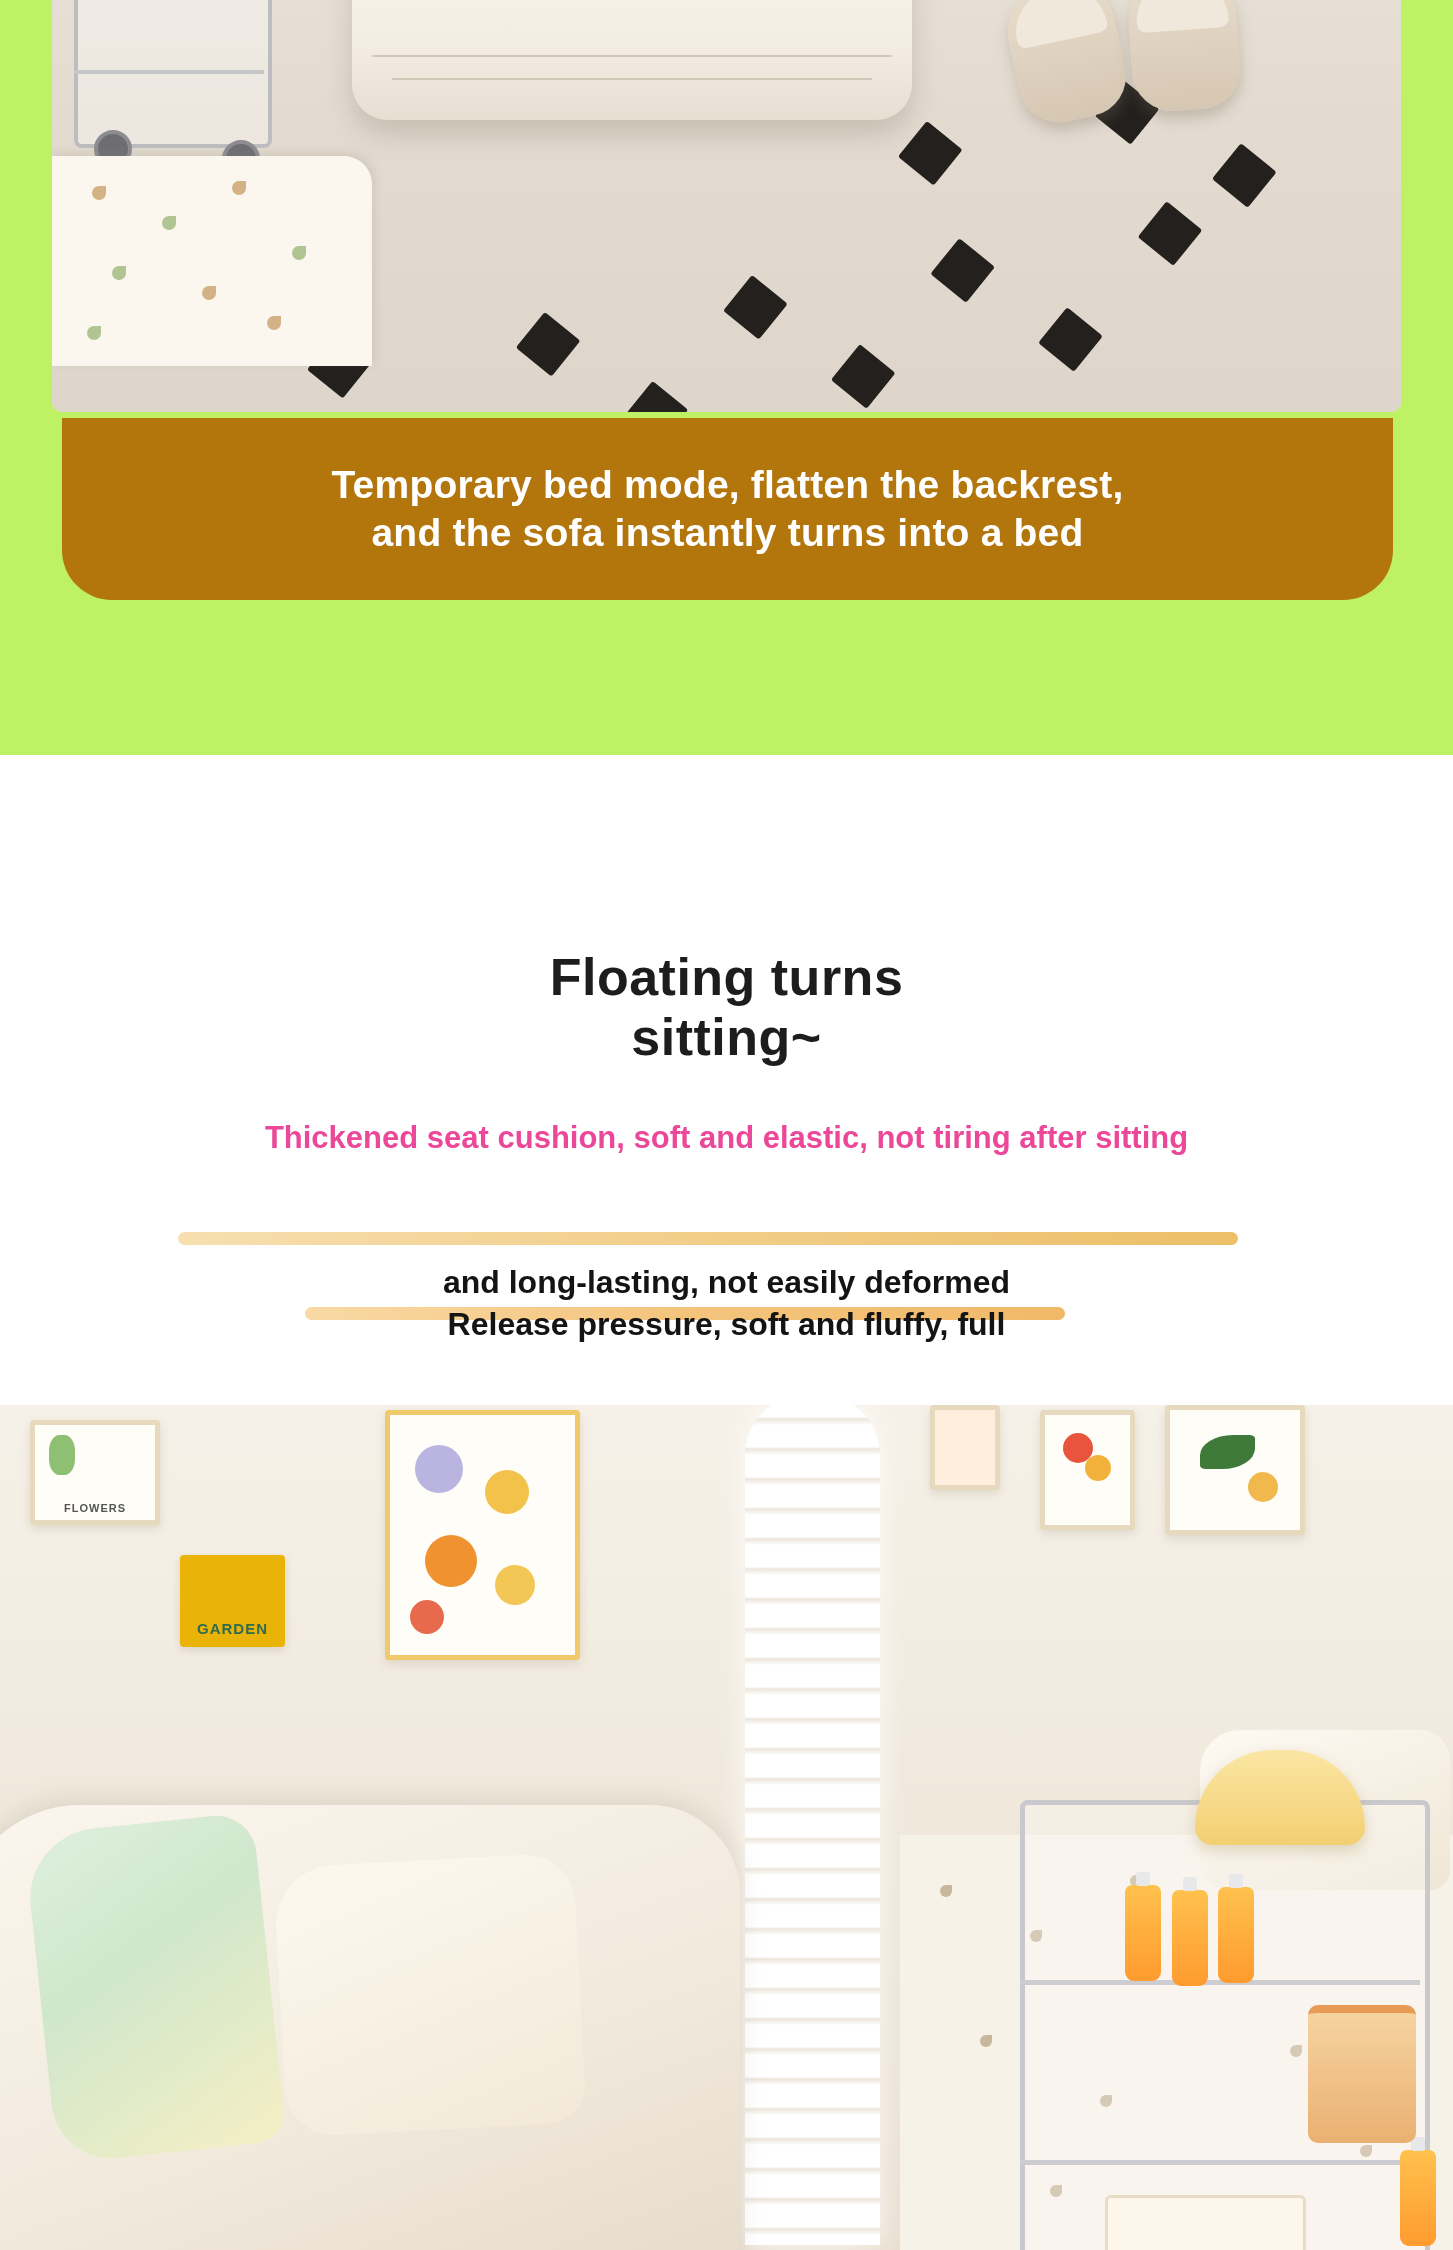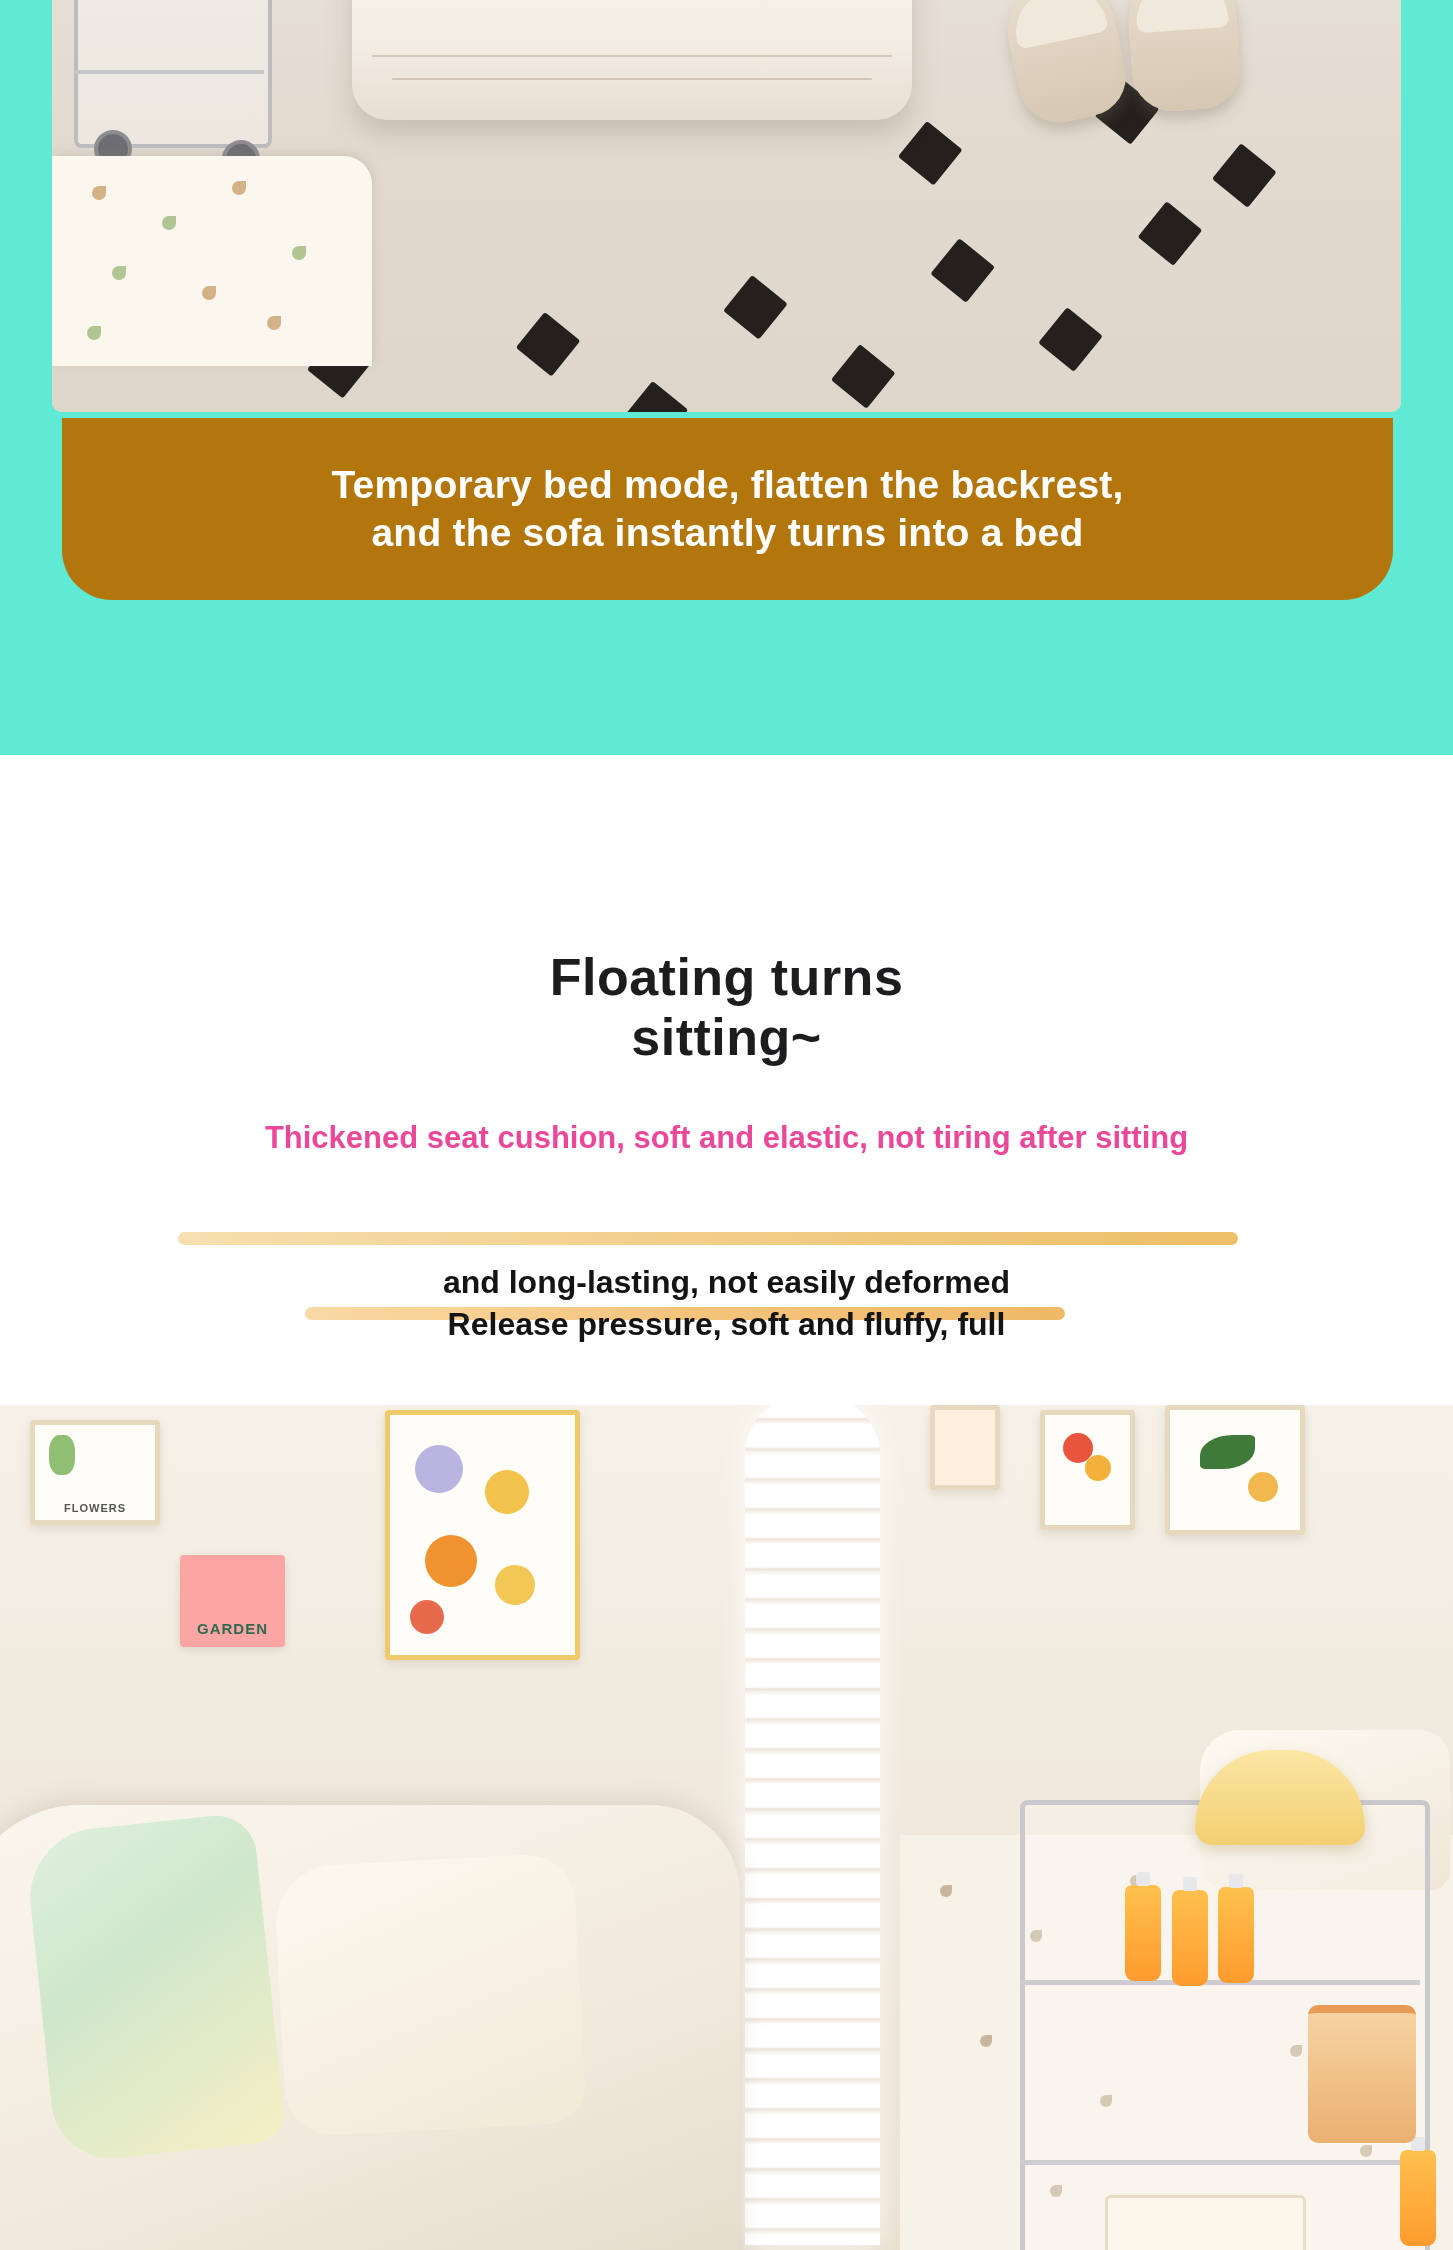--- a/index.html
+++ b/index.html
@@ -16,21 +16,21 @@
     background: #ffffff;
   }
 
   
   .top-section {
     position: absolute;
     left: 0;
     top: 0;
     width: 1453px;
     height: 755px;
-    background: #5eead4;
+    background: #bef264;
     overflow: hidden;
   }
   .top-photo {
     position: absolute;
     left: 52px;
     top: -40px;
     width: 1349px;
     height: 452px;
     border-radius: 10px;
     overflow: hidden;
@@ -265,21 +265,21 @@
   .poster .blob {
     position: absolute;
     border-radius: 50%;
   }
   .sticky-note {
     position: absolute;
     left: 180px;
     top: 150px;
     width: 105px;
     height: 92px;
-    background: #fca5a5;
+    background: #eab308;
     border-radius: 4px;
     box-shadow: 0 3px 8px rgba(120,110,95,.2);
     font-size: 13px;
     color: #3c5a4c;
     padding: 6px;
     box-sizing: border-box;
   }
   .sticky-label {
     position: absolute;
     left: 0; bottom: 10px; width: 100%;

